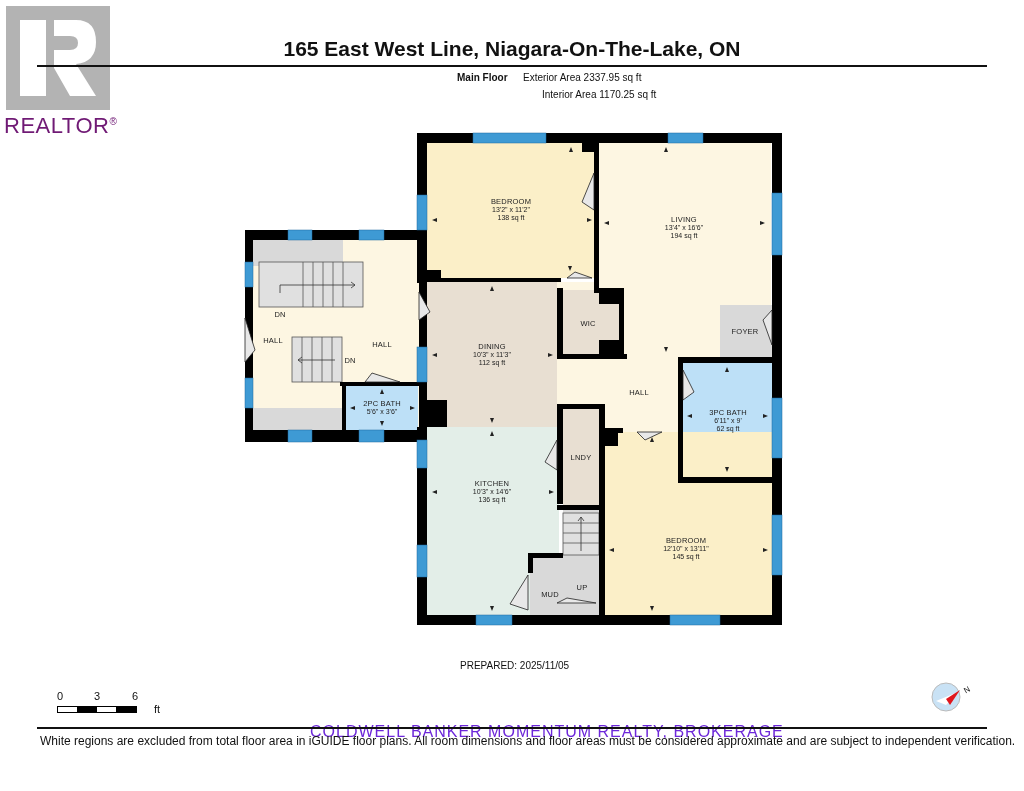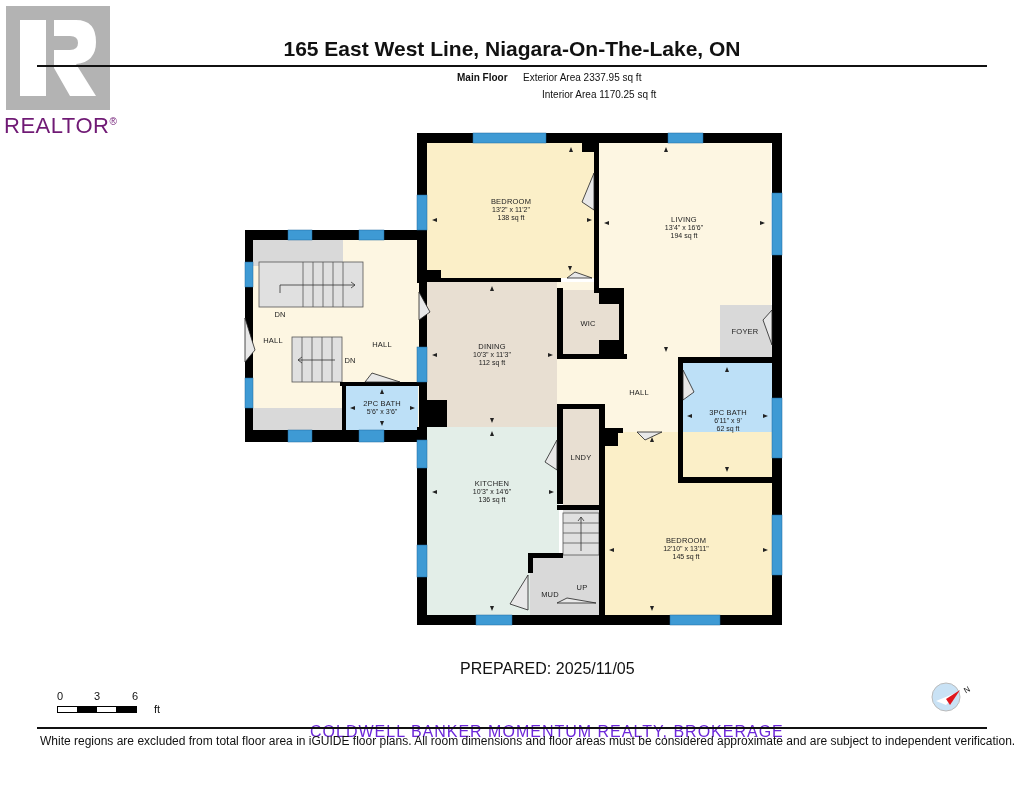--- a/index.html
+++ b/index.html
@@ -11,21 +11,21 @@
   #title { left:0; width:1024px; top:37px; text-align:center; font-size:21px; font-weight:bold; }
   #title-rule { left:37px; top:65px; width:950px; height:2px; background:#111; }
   #floor-label { left:457px; top:72px; font-size:10px; font-weight:bold; }
   #ext-area { left:523px; top:72px; font-size:10px; }
   #int-area { left:523px; top:89px; font-size:10px;margin-left:19px; }
   #plan { left:0; top:0; width:1024px; height:791px; }
   .rl { font-size:7px; fill:#222; font-family:"Liberation Sans", sans-serif; }
   .rlb { font-size:7.5px; fill:#222; font-family:"Liberation Sans", sans-serif; letter-spacing:0.2px; }
   #scale { left:55px; top:690px; width:110px; height:30px; }
   .scale-num { position:absolute; font-size:11px; top:0; }
-  #prepared { left:460px; top:660px; font-size:16px; }
+  #prepared { left:460px; top:660px; font-size:10px; }
   #bottom-rule { left:37px; top:727px; width:950px; height:2px; background:#111; }
   #disclaimer { left:40px; top:734px; font-size:12px; }
   #watermark { left:310px; top:723px; font-size:16px; color:#6d28d9; letter-spacing:1px; }
   #compass { left:928px; top:677px; width:50px; height:40px; }
 </style>
 </head>
 <body>
 
 <svg id="logo" class="abs" viewBox="0 0 104 104">
   <rect x="0" y="0" width="104" height="104" fill="#b3b3b3"></rect>

